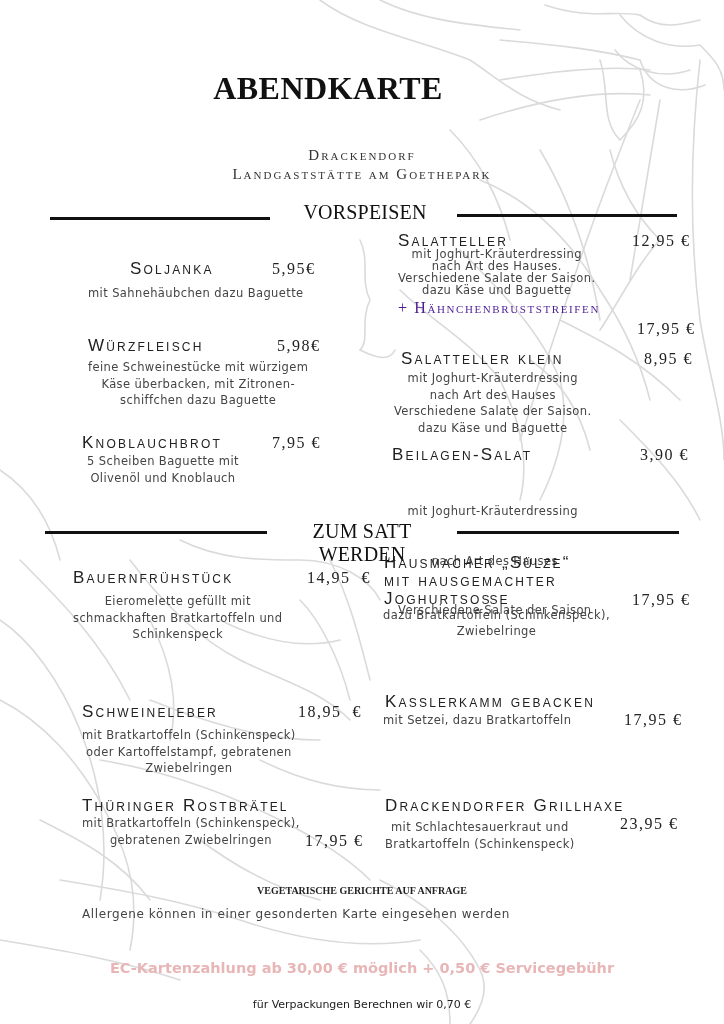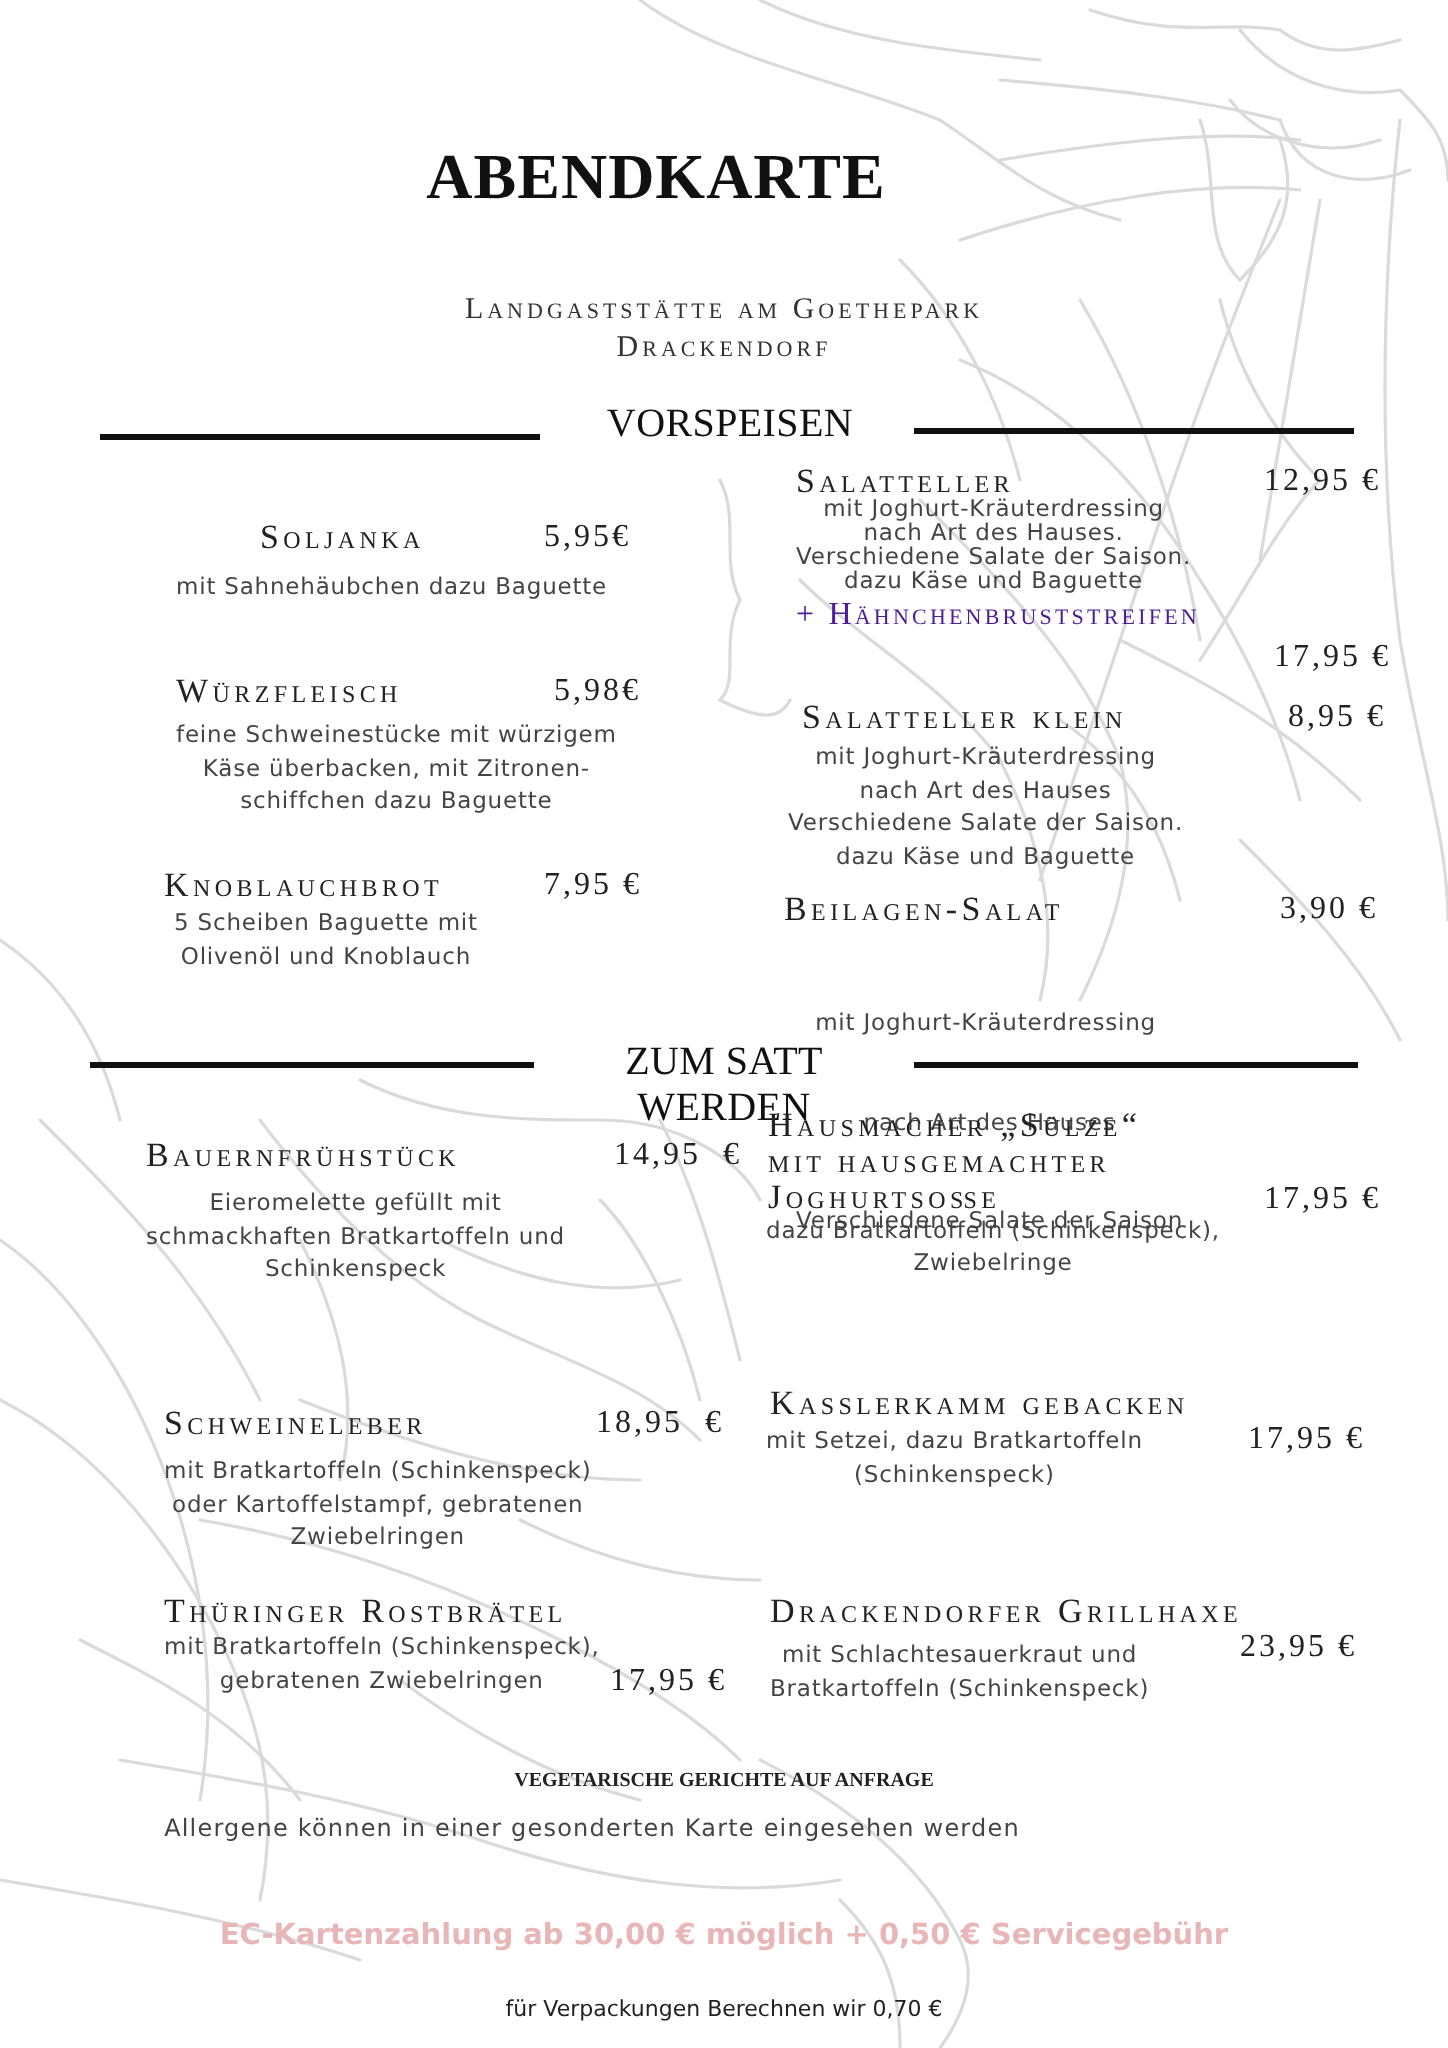--- a/index.html
+++ b/index.html
@@ -19,21 +19,21 @@
       left: 0; width: 724px; top: 146px; text-align: center;
       font-family: "Liberation Serif", serif; font-size: 15px; font-variant: small-caps;
       letter-spacing: 2px; line-height: 19px; color: #333;
     }
     .section-label {
       font-family: "Liberation Serif", serif; font-size: 20px; color: #111;
       letter-spacing: 0.2px; text-align: center;
     }
     .rule { height: 3px; background: #111; }
     .dish-name {
-      font-family: Liberation Serif, serif; font-variant: small-caps;
+      font-family: Liberation Sans, sans-serif; font-variant: small-caps;
       font-size: 17px; letter-spacing: 2.2px; color: #222; white-space: nowrap;
     }
     .price {
       font-family: "Liberation Serif", serif; font-size: 16px; letter-spacing: 1.5px;
       color: #222; white-space: nowrap;
     }
     .desc {
       font-family: "DejaVu Sans", sans-serif; font-size: 11.5px; line-height: 16.5px;
       color: #444; letter-spacing: 0.4px; white-space: nowrap; text-align: center;
     }
@@ -107,22 +107,22 @@
     <path d="M380 880 C420 900 460 930 480 970 C490 990 480 1010 470 1024"></path>
     <path d="M420 950 C440 970 450 990 450 1024"></path>
     <path d="M0 470 C30 490 50 520 60 560"></path>
     <path d="M300 600 C320 620 340 660 350 700"></path>
     <path d="M150 620 C170 660 180 700 170 740"></path>
   </g>
 </svg>
 
 <div class="abs title">ABENDKARTE</div>
 <div class="abs subtitle">
+  <div>Drackendorf</div>
   <div>Landgaststätte am Goethepark</div>
-  <div>Drackendorf</div>
 </div>
 
 <div class="abs rule" style="left:50px; top:217px; width:220px;"></div>
 <div class="abs section-label" style="left:290px; width:150px; top:201px;">VORSPEISEN</div>
 <div class="abs rule" style="left:457px; top:214px; width:220px;"></div>
 
 <div class="abs dish-name" style="left:82px; top:259px;margin-left:48px;">Soljanka</div>
 <div class="abs price" style="left:272px; top:260px;">5,95€</div>
 <div class="abs desc" style="left:88px; top:285px;">
   <div>mit Sahnehäubchen dazu Baguette</div>
@@ -206,21 +206,20 @@
 <div class="abs price" style="left:632px; top:591px;">17,95 €</div>
 <div class="abs desc desc-tight" style="left:383px; top:607px; line-height:16px;">
   <div>dazu Bratkartoffeln (Schinkenspeck),</div>
   <div>Zwiebelringe</div>
 </div>
 
 <div class="abs dish-name" style="left:385px; top:692px;">Kasslerkamm gebacken</div>
 <div class="abs price" style="left:624px; top:711px;">17,95 €</div>
 <div class="abs desc" style="left:383px; top:712px;">
   <div>mit Setzei, dazu Bratkartoffeln</div>
-  <div>(Schinkenspeck)</div>
 </div>
 
 <div class="abs dish-name" style="left:385px; top:796px;">Drackendorfer Grillhaxe</div>
 <div class="abs price" style="left:620px; top:815px;">23,95 €</div>
 <div class="abs desc" style="left:385px; top:819px;">
   <div>mit Schlachtesauerkraut und</div>
   <div>Bratkartoffeln (Schinkenspeck)</div>
 </div>
 
 <div class="abs veg-note">VEGETARISCHE GERICHTE AUF ANFRAGE</div>

